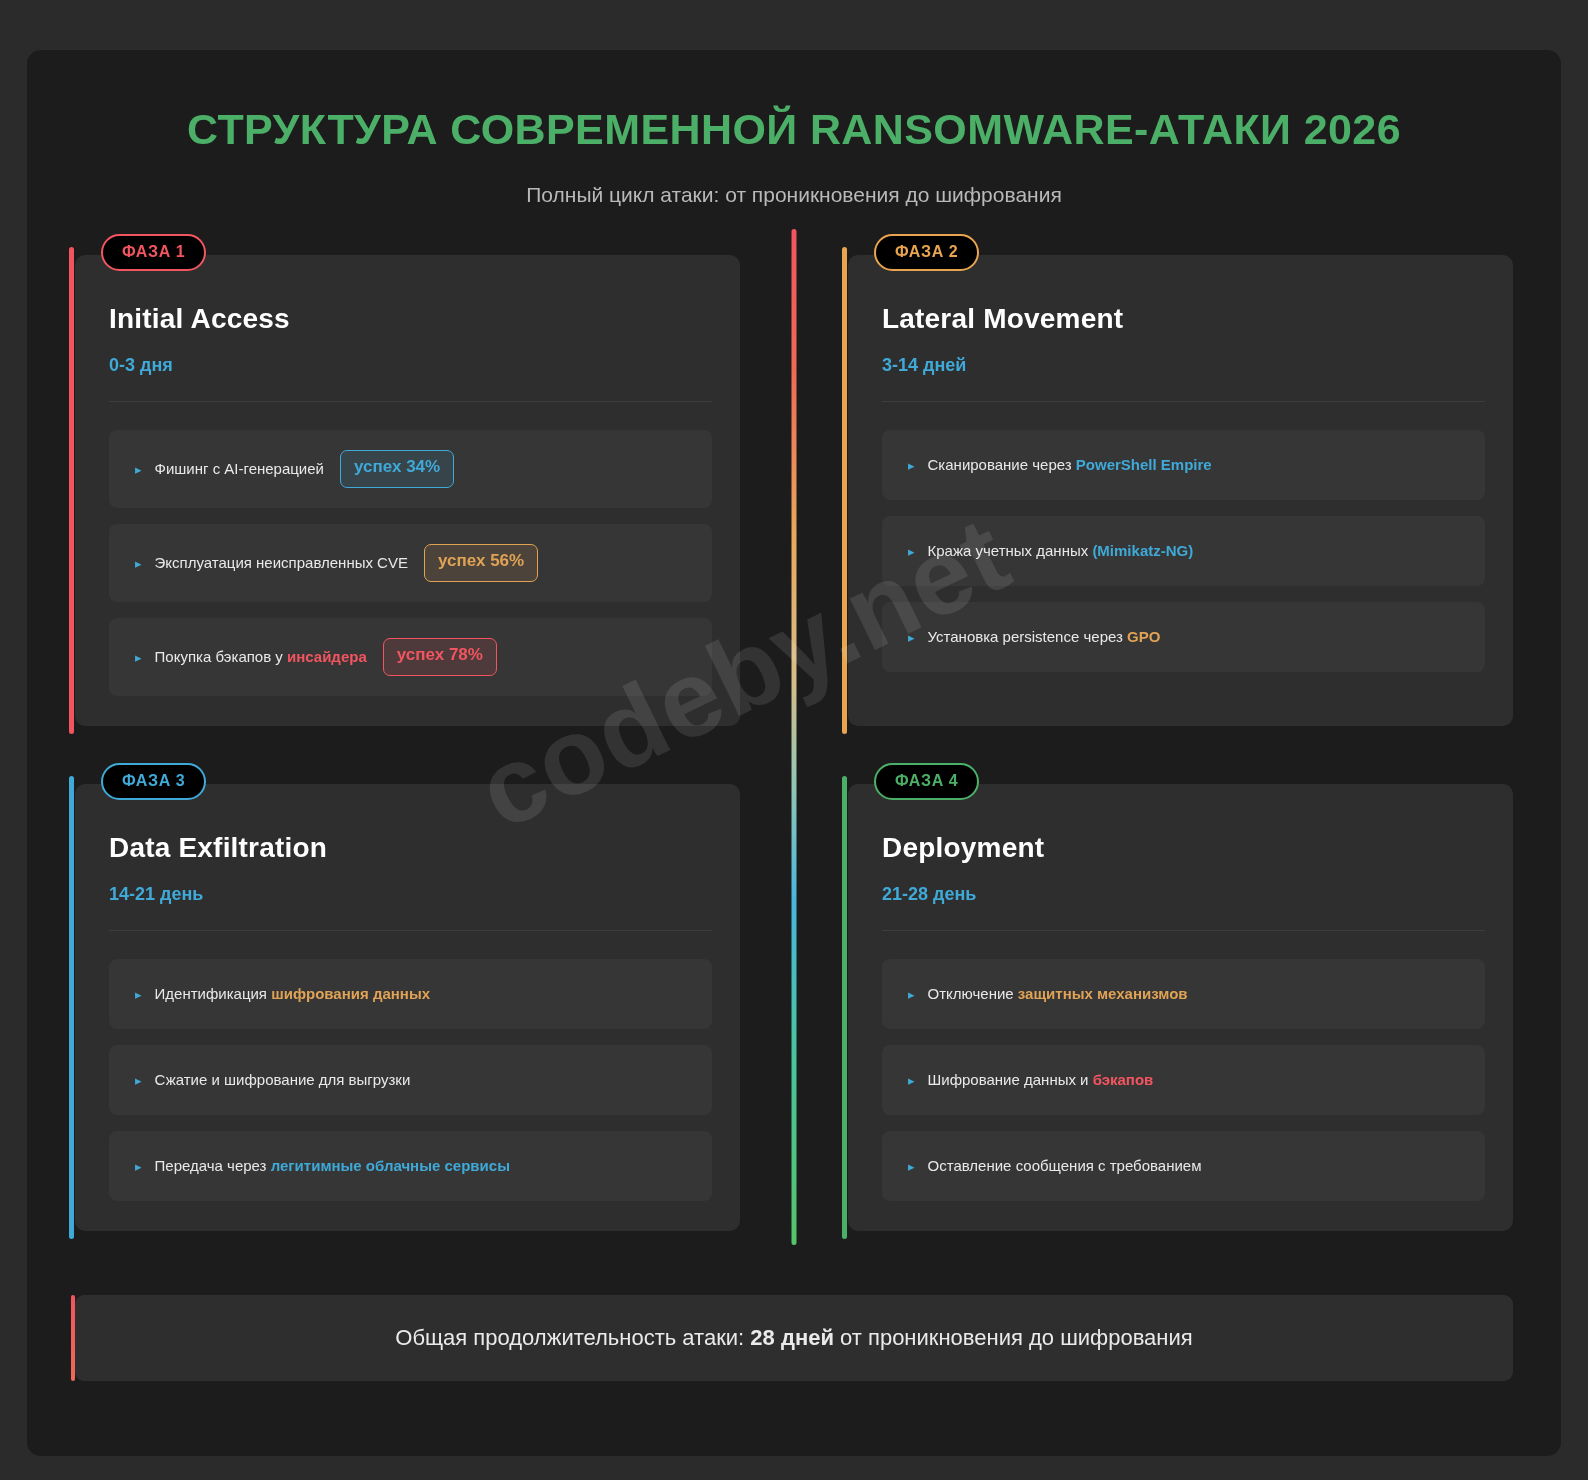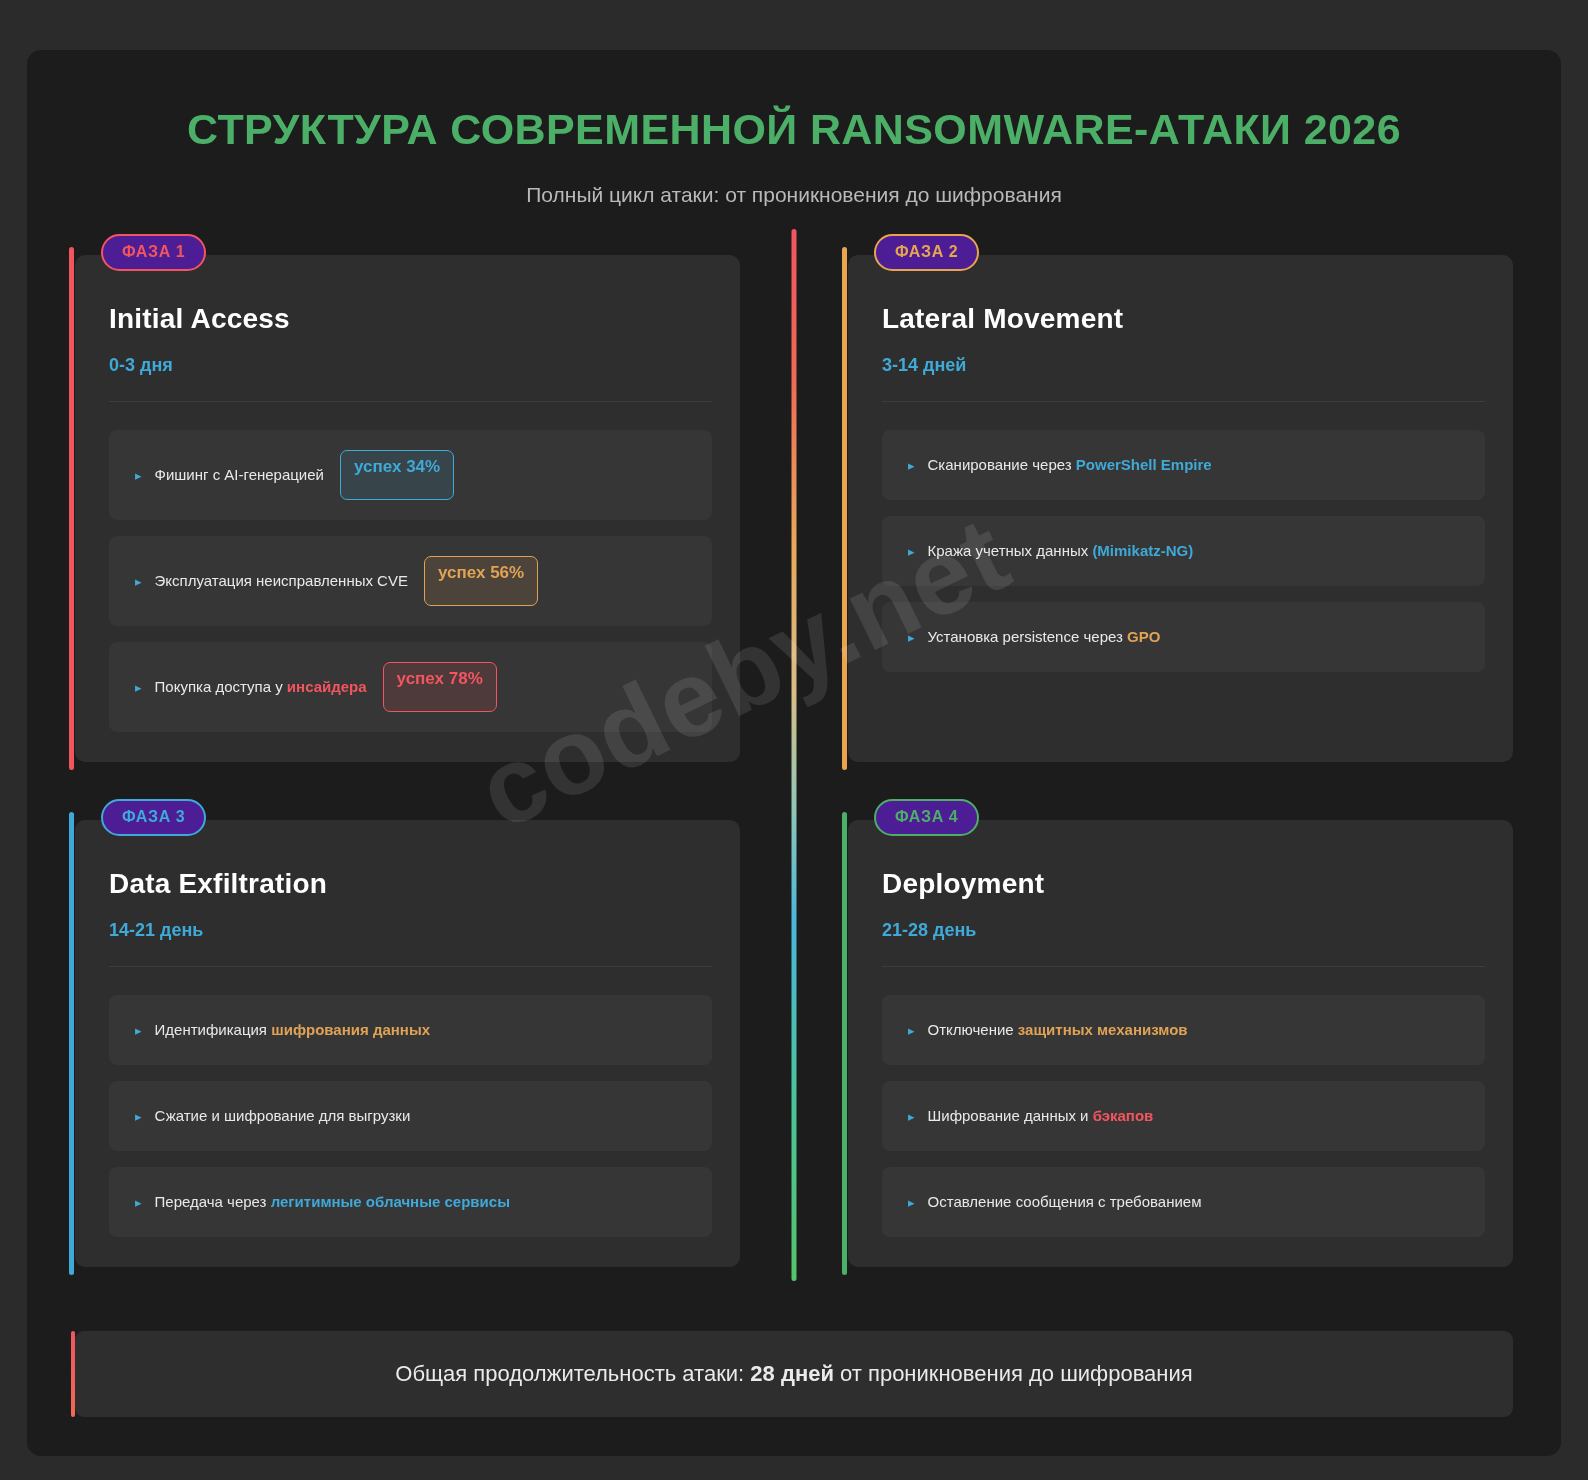--- a/index.html
+++ b/index.html
@@ -90,21 +90,21 @@
     width: 5px;
     border-radius: 3px;
   }
   .phase-badge {
     position: absolute;
     left: 26px;
     top: -21px;
     padding: 8px 19px 9px 19px;
     border-radius: 22px;
     border: 2px solid currentColor;
-    background: #4c1d95;
+    background: #000000;
     font-size: 16px;
     font-weight: bold;
     letter-spacing: 0.6px;
     line-height: 1;
   }
   .phase-title {
     font-size: 28px;
     font-weight: bold;
     color: #ffffff;
     margin-top: 8px;
@@ -147,21 +147,21 @@
   .item-text {
     font-size: 15px;
     color: #e9e9e9;
     line-height: 1.25;
     flex: 0 1 auto;
   }
   .item-text .hl { font-weight: bold; }
   .success-badge {
     flex: 0 0 auto;
     margin-left: 16px;
-    padding: 7px 13px 24px 13px;
+    padding: 7px 13px 12px 13px;
     border-radius: 7px;
     border: 1.5px solid currentColor;
     font-size: 17px;
     font-weight: bold;
     line-height: 1;
     white-space: nowrap;
   }
 
   
   .footer-bar {
@@ -227,21 +227,21 @@
             <span class="item-text"><span>Фишинг с AI-генерацией</span></span>
             <span class="success-badge" style="color: rgb(63, 169, 216); background: rgba(63, 169, 216, 0.13);">успех 34%</span>
           </div>
           <div class="item">
             <span class="bullet">▸</span>
             <span class="item-text"><span>Эксплуатация неисправленных CVE</span></span>
             <span class="success-badge" style="color: rgb(224, 163, 85); background: rgba(224, 163, 85, 0.13);">успех 56%</span>
           </div>
           <div class="item">
             <span class="bullet">▸</span>
-            <span class="item-text"><span>Покупка доступа у </span><span class="hl" style="color: rgb(242, 85, 95);">инсайдера</span></span>
+            <span class="item-text"><span>Покупка бэкапов у </span><span class="hl" style="color: rgb(242, 85, 95);">инсайдера</span></span>
             <span class="success-badge" style="color: rgb(242, 85, 95); background: rgba(242, 85, 95, 0.13);">успех 78%</span>
           </div>
         </div>
       </div>
       <div class="phase-card">
         <div class="accent-bar" style="background: rgb(232, 164, 79);"></div>
         <div class="phase-badge" style="color: rgb(232, 164, 79);">ФАЗА 2</div>
         <div class="phase-title">Lateral Movement</div>
         <div class="phase-duration">3-14 дней</div>
         <div class="card-divider"></div>

